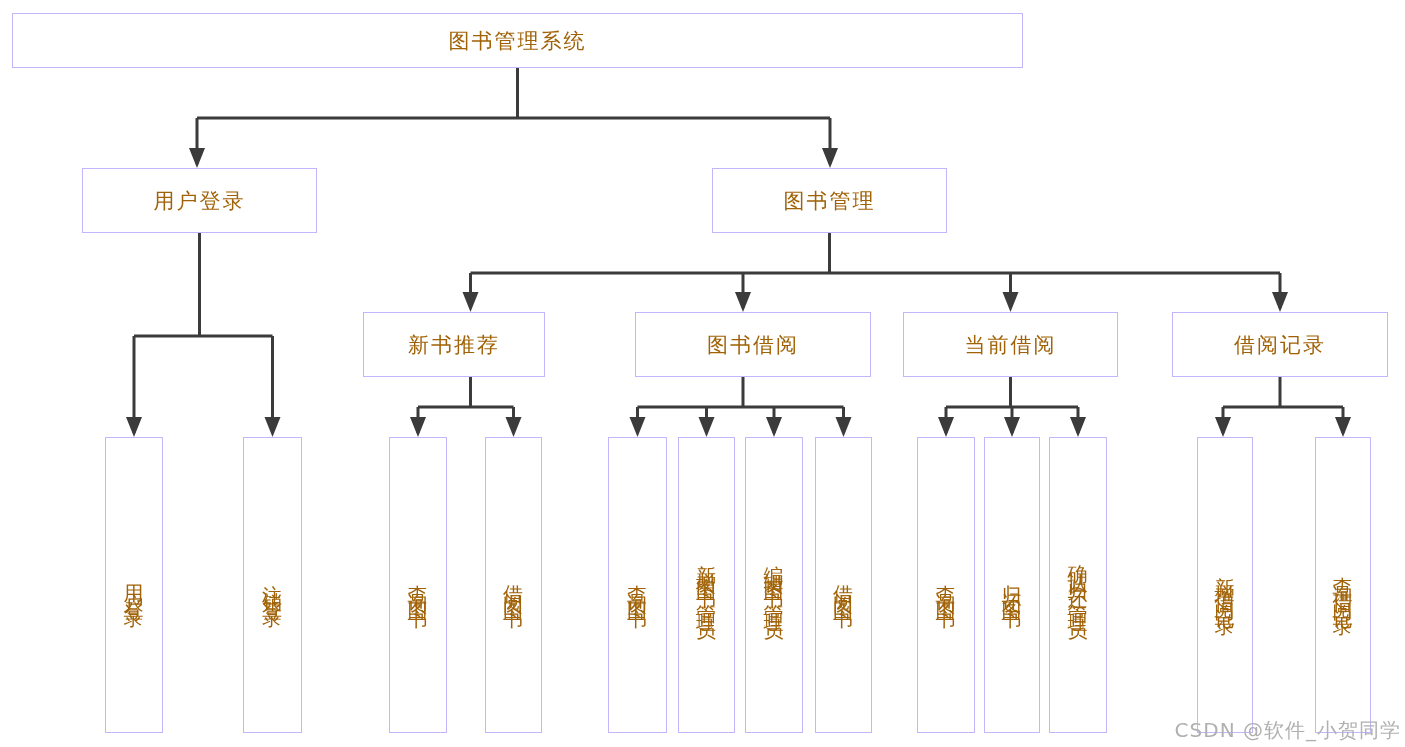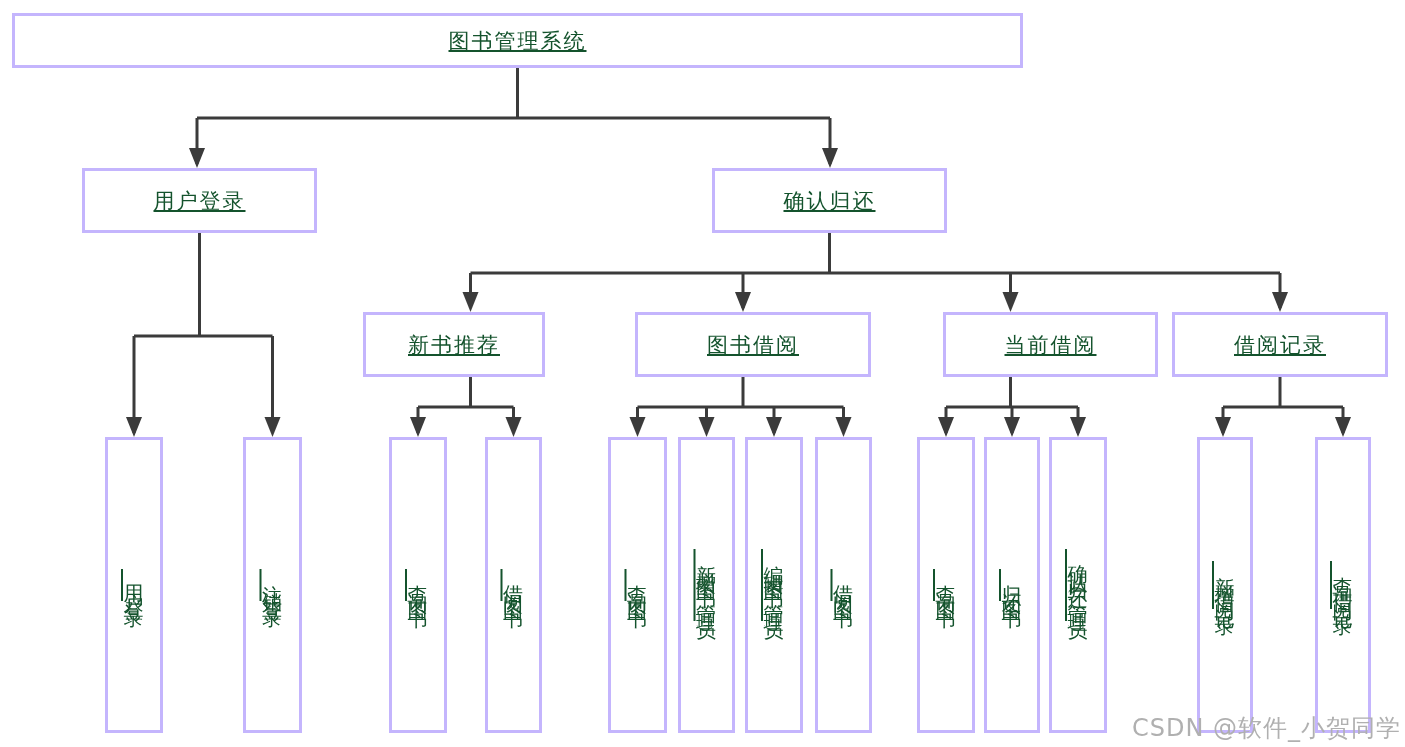--- a/index.html
+++ b/index.html
@@ -19,45 +19,44 @@
     position: absolute;
     left: 0;
     top: 0;
     width: 1405px;
     height: 747px;
     pointer-events: none;
   }
   .box {
     position: absolute;
     box-sizing: border-box;
-    border: 3px solid #c4b5fd;
+    border: 1px solid #c4b5fd;
     background: #ffffff;
     display: flex;
     align-items: center;
     justify-content: center;
-    color: #14532d;
-    text-decoration: underline;
+    color: #a16207;
   }
   .hbox {
     font-size: 21px;
     letter-spacing: 2px;
     white-space: nowrap;
   }
   .vbox span {
     writing-mode: vertical-rl;
     font-size: 20px;
     letter-spacing: 8px;
     line-height: 1;
     white-space: nowrap;
   }
   .watermark {
     position: absolute;
     right: 4px;
     bottom: 3px;
-    font-size: 24px;
+    font-size: 20px;
     letter-spacing: 1px;
     color: #b0b0b0;
     z-index: 5;
     white-space: nowrap;
   }
 </style>
 </head>
 <body>
 
 <div class="canvas">
@@ -124,25 +123,25 @@
       <polygon points="1004,417 1020,417 1012,437"></polygon>
       <polygon points="1070,417 1086,417 1078,437"></polygon>
       <polygon points="1215,417 1231,417 1223,437"></polygon>
       <polygon points="1335,417 1351,417 1343,437"></polygon>
     </g>
   </svg>
 
   <div class="box hbox" style="left:12px; top:13px; width:1011px; height:55px;">图书管理系统</div>
 
   <div class="box hbox" style="left:82px; top:168px; width:235px; height:65px;">用户登录</div>
-  <div class="box hbox" style="left:712px; top:168px; width:235px; height:65px;">确认归还</div>
+  <div class="box hbox" style="left:712px; top:168px; width:235px; height:65px;">图书管理</div>
 
   <div class="box hbox" style="left:363px; top:312px; width:182px; height:65px;">新书推荐</div>
   <div class="box hbox" style="left:635px; top:312px; width:236px; height:65px;">图书借阅</div>
-  <div class="box hbox" style="left:903px; top:312px; width:215px; height:65px;margin-left:40px;">当前借阅</div>
+  <div class="box hbox" style="left:903px; top:312px; width:215px; height:65px;">当前借阅</div>
   <div class="box hbox" style="left:1172px; top:312px; width:216px; height:65px;">借阅记录</div>
 
   <div class="box vbox" style="left:105px; top:437px; width:58px; height:296px;">
     <span>用户登录</span>
   </div>
   <div class="box vbox" style="left:243px; top:437px; width:59px; height:296px;">
     <span>注销登录</span>
   </div>
 
   <div class="box vbox" style="left:389px; top:437px; width:58px; height:296px;">

